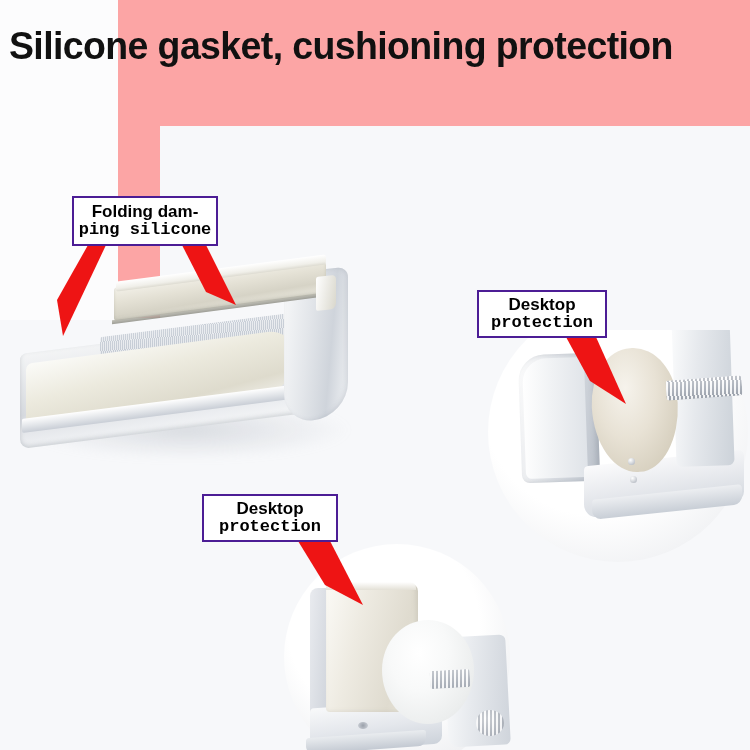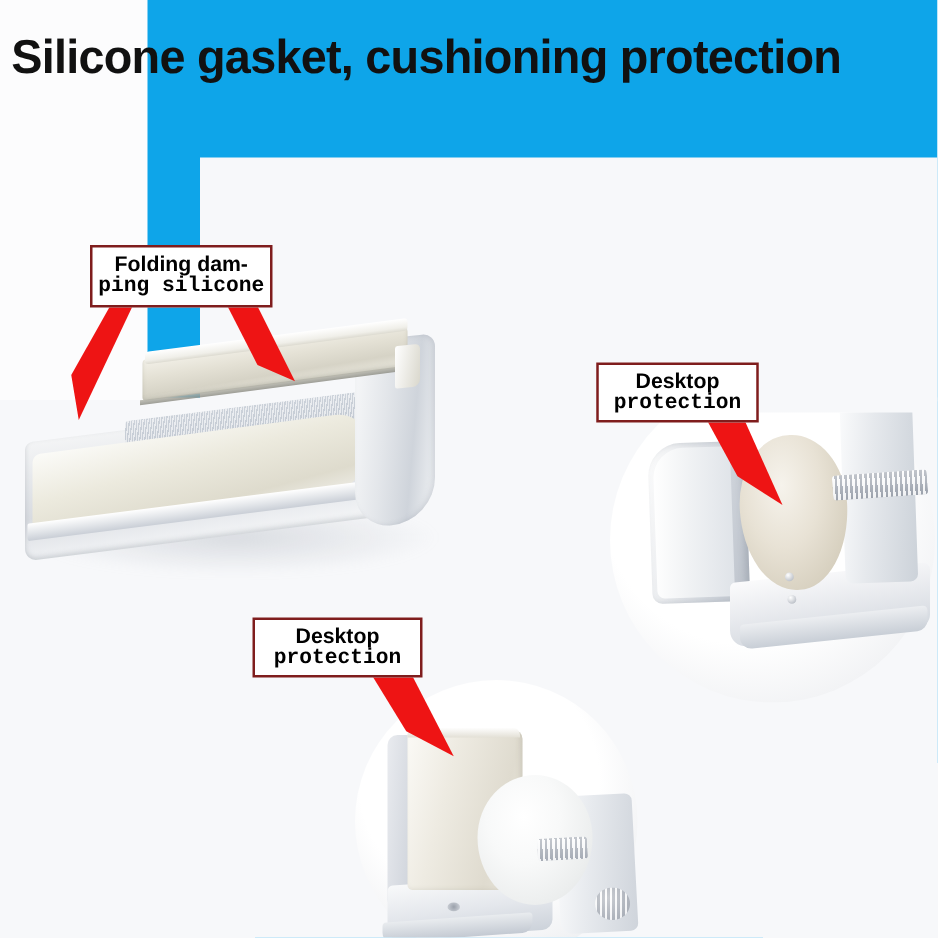--- a/index.html
+++ b/index.html
@@ -2,21 +2,21 @@
 <html><head>
 <meta charset="utf-8">
 <style>
   html,body{margin:0;padding:0;}
   body{
     width:750px;height:750px;overflow:hidden;
     background:#ffffff;
     font-family:"Liberation Sans","DejaVu Sans",sans-serif;
     position:relative;
   }
-  #page{position:absolute;inset:0;background:#0ea5e9;}
+  #page{position:absolute;inset:0;background:#fca5a5;}
 
   
   .bg-tint{position:absolute;background:#f7f8fa;}
   #tint-a{left:0;top:318px;width:750px;height:432px;}
   #tint-b{left:160px;top:126px;width:590px;height:195px;}
   #tint-c{left:0;top:0;width:118px;height:320px;background:#fcfcfd;}
 
   
   #title{
     position:absolute;left:9px;top:25px;width:742px;
@@ -216,21 +216,21 @@
       repeating-linear-gradient(90deg,rgba(255,255,255,.8) 0 2px,rgba(150,156,166,.5) 2px 4px),
       radial-gradient(circle at 36% 32%,#ffffff,#aab0ba);
   }
   #bc-hole{
     position:absolute;left:74px;top:178px;width:10px;height:7px;border-radius:50%;
     background:radial-gradient(circle,#9aa0aa,#d4d8de);
   }
 
   
   .callout{
-    position:absolute;background:#ffffff;border:2px solid #7f1d1d;
+    position:absolute;background:#ffffff;border:2px solid #4c1d95;
     box-sizing:border-box;text-align:center;
     font-weight:bold;color:#000000;line-height:1.08;
     display:flex;flex-direction:column;justify-content:center;
     z-index:6;
   }
   #callout-1{left:72px;top:196px;width:146px;height:50px;font-size:17px;padding:2px 4px;}
   #callout-2{left:477px;top:290px;width:130px;height:48px;font-size:17px;padding:2px 4px;}
   #callout-3{left:202px;top:494px;width:136px;height:48px;font-size:17px;padding:2px 4px;}
   .callout .ln1{display:block;}
   .callout .ln2{display:block;font-family:Liberation Mono, monospace;}

